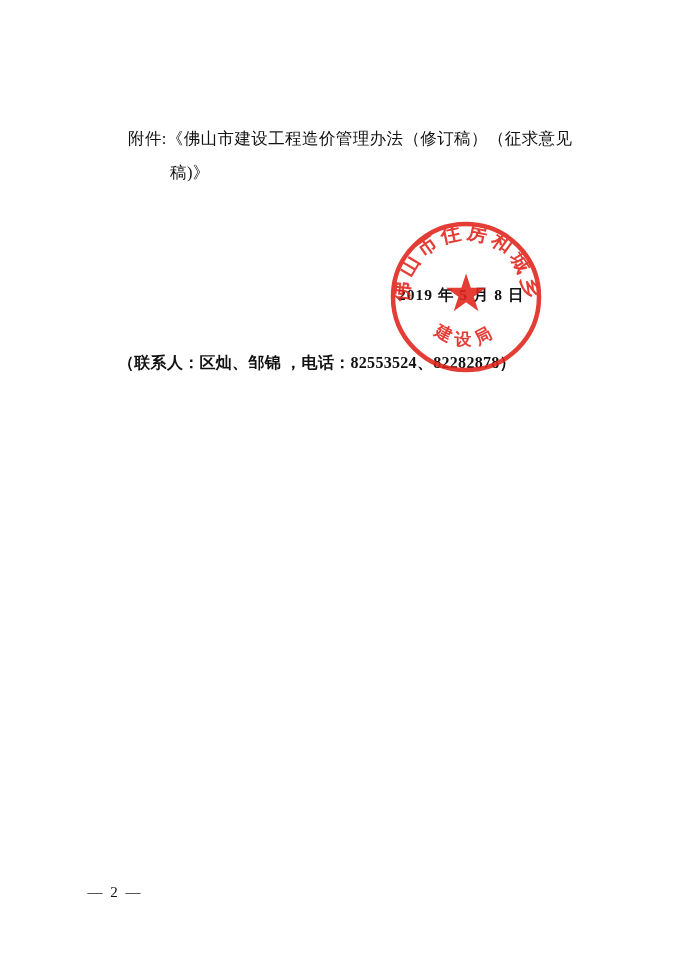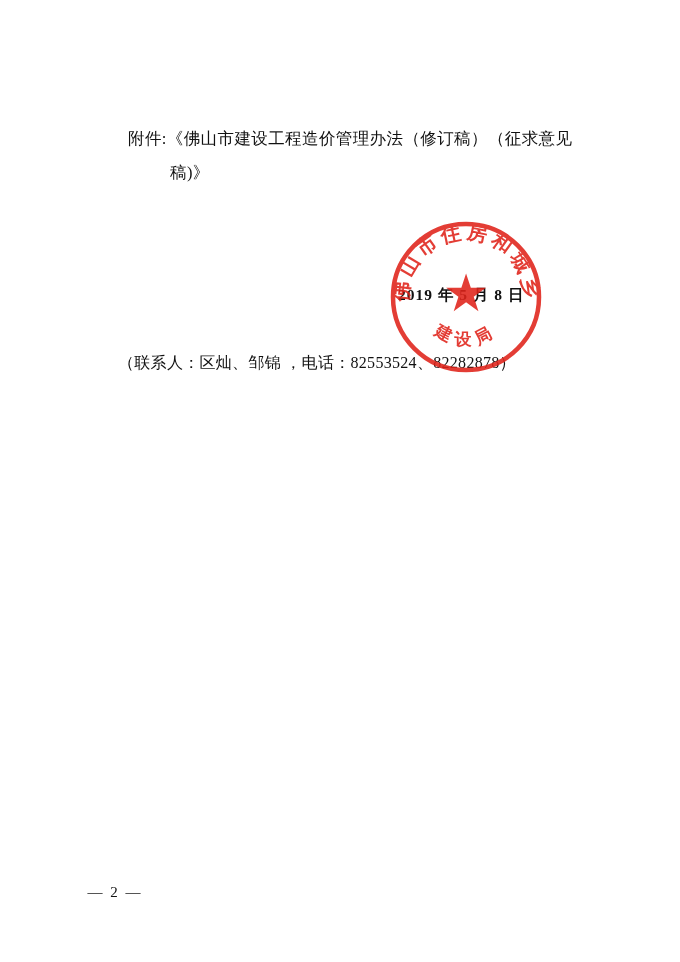--- a/index.html
+++ b/index.html
@@ -67,21 +67,21 @@
     letter-spacing: 1px;
   }
 
   
   .contact-line {
     position: absolute;
     left: 118px;
     top: 353px;
     width: 500px;
     font-size: 16px;
-    font-weight: normal;
+    font-weight: bold;
     letter-spacing: 0.3px;
     color: #111;
     white-space: nowrap;
   }
 
   
   .seal {
     position: absolute;
     left: 388px;
     top: 219px;

